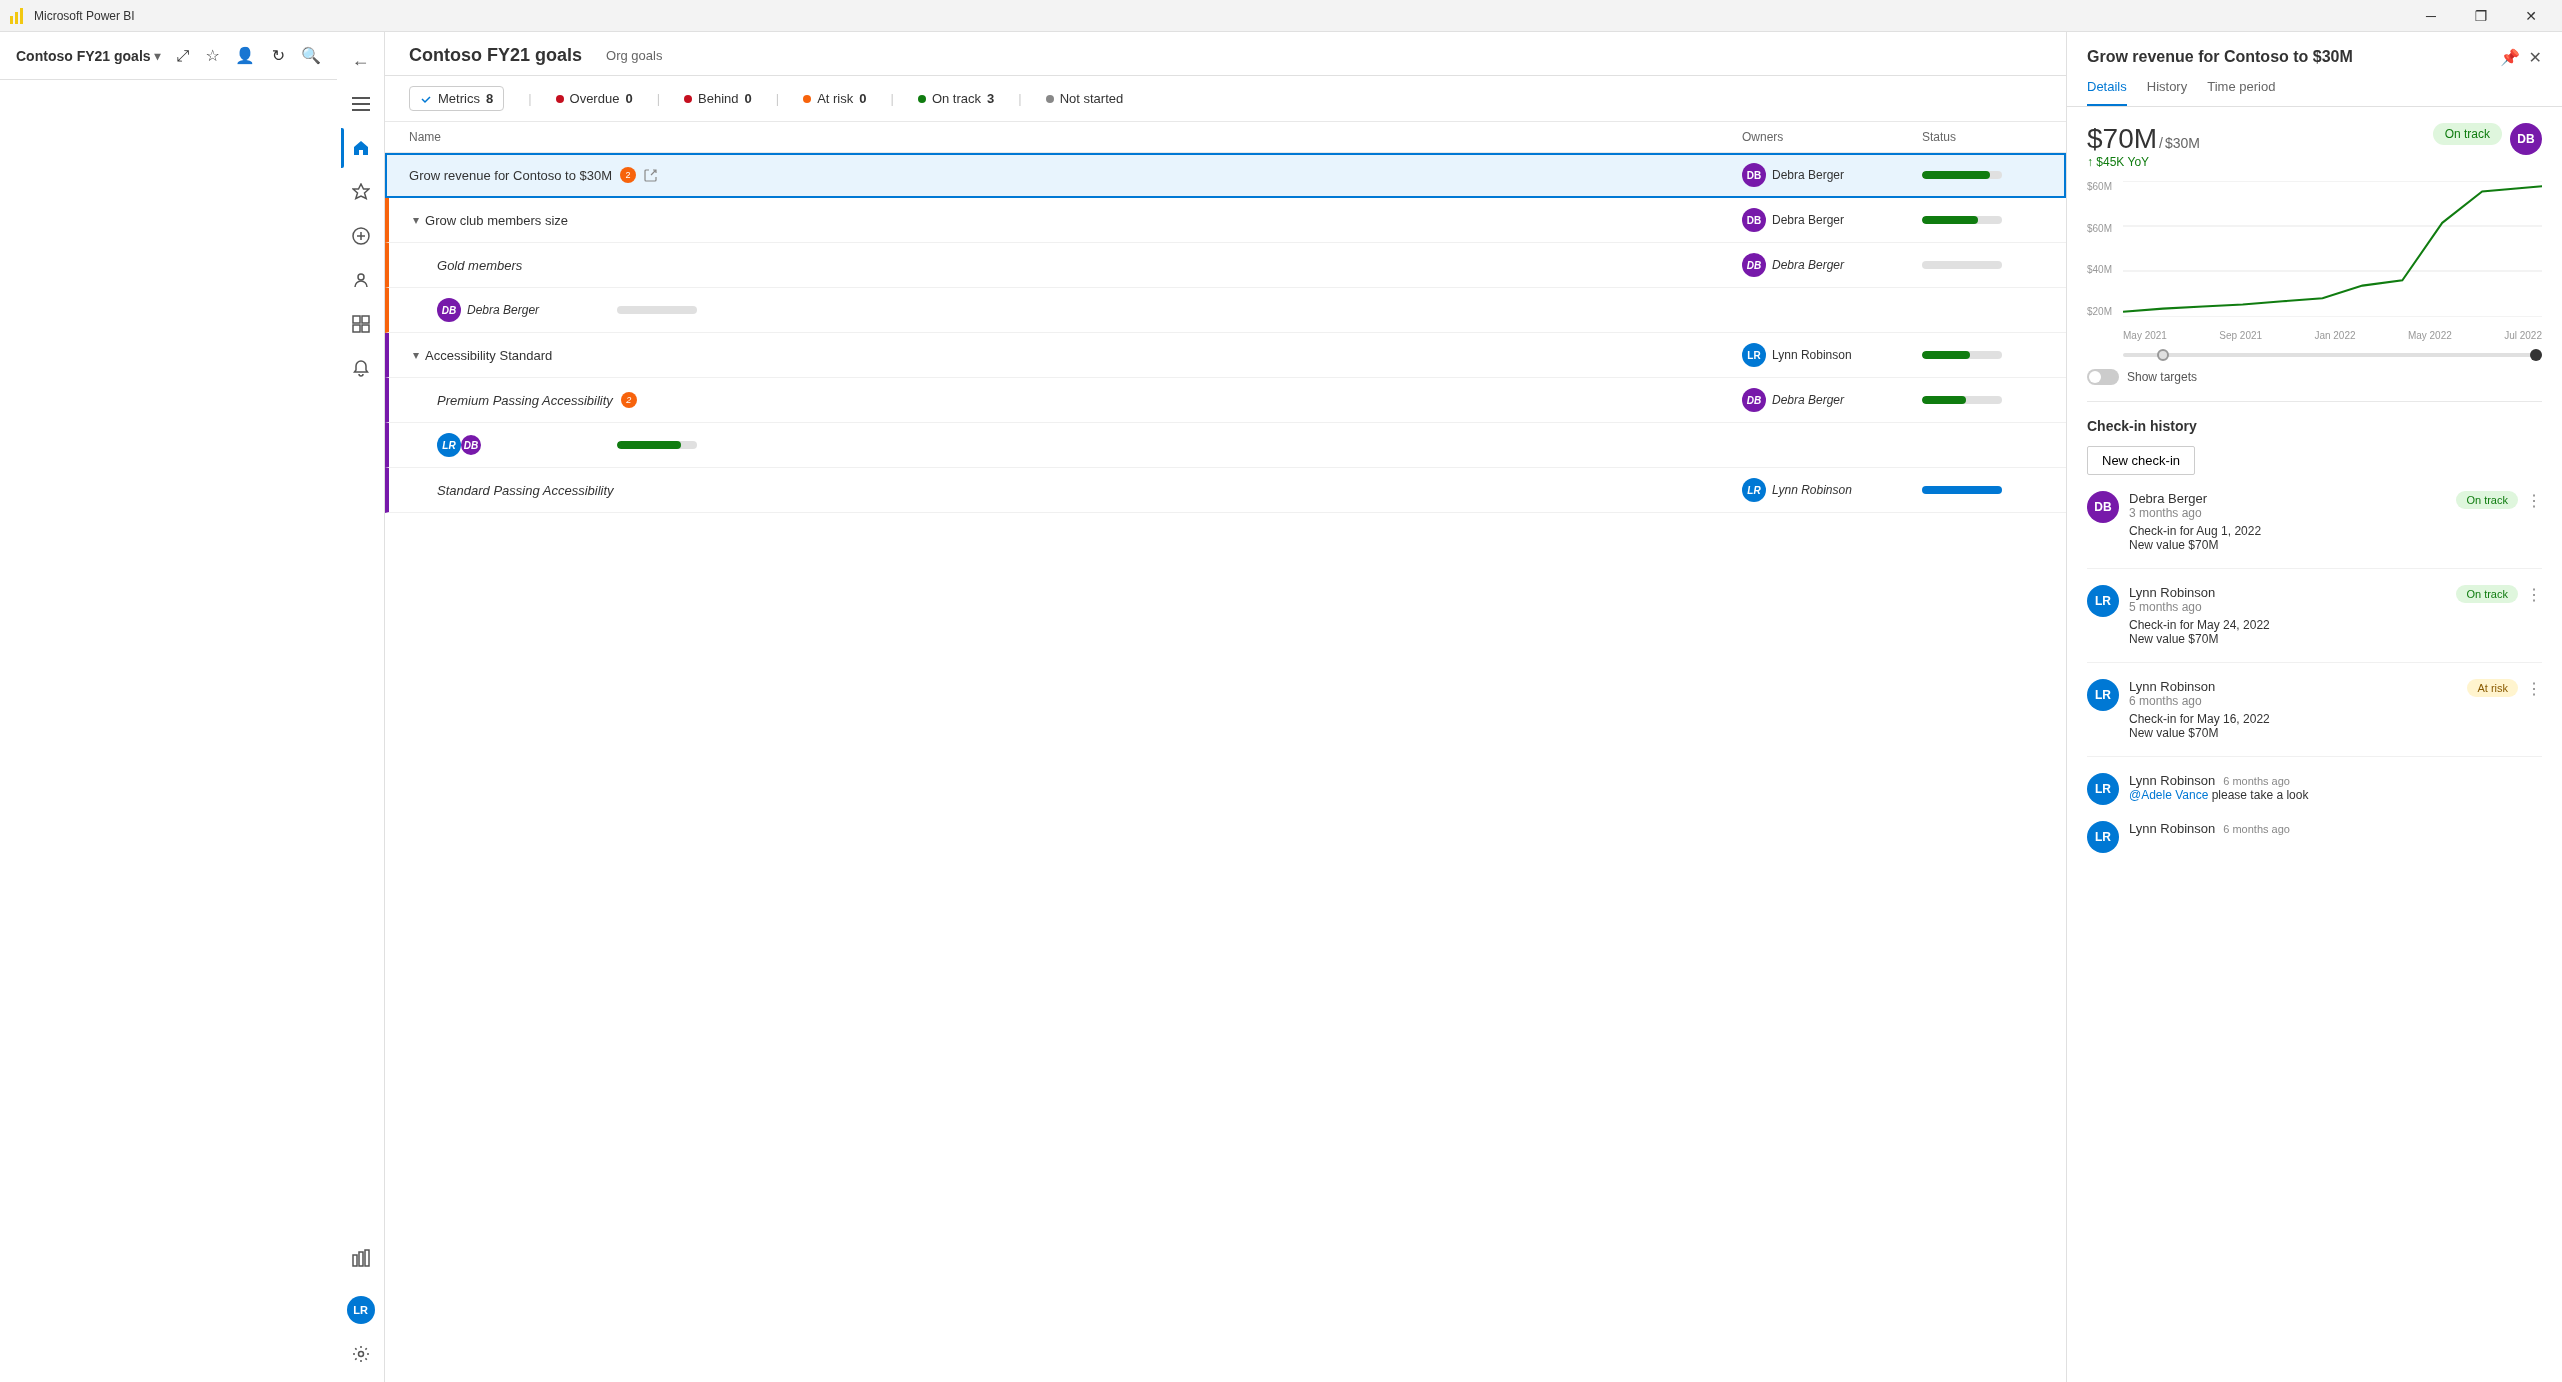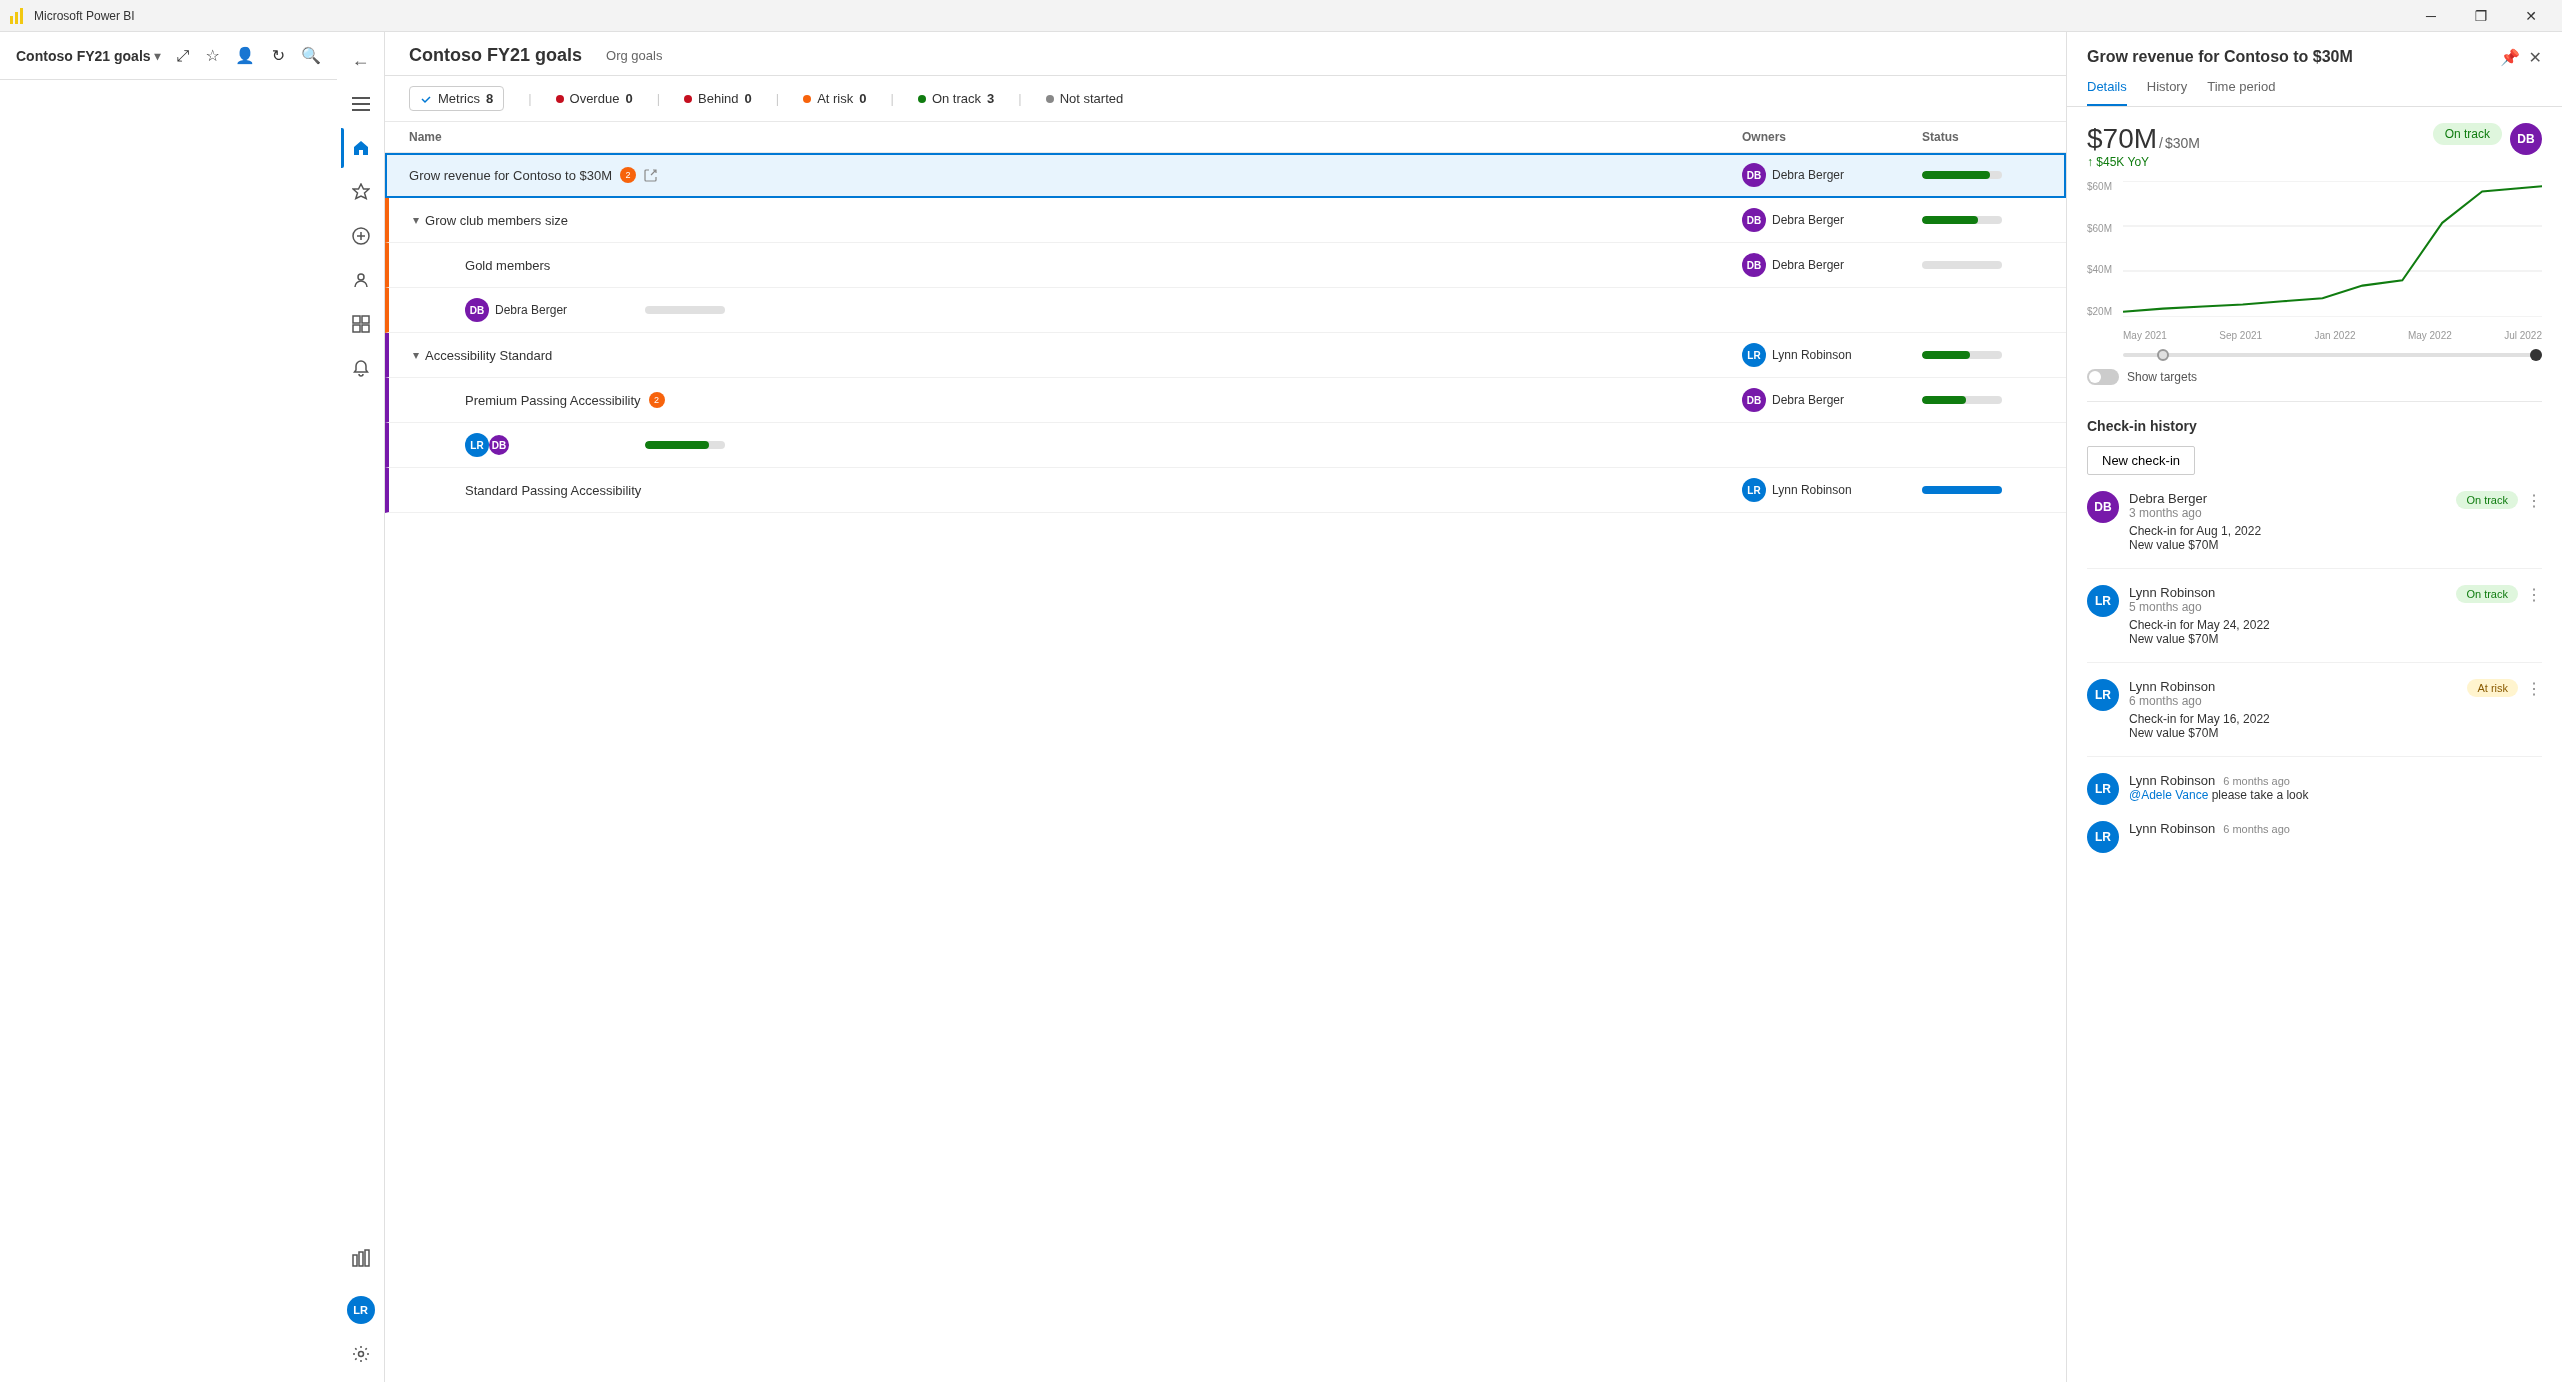--- a/index.html
+++ b/index.html
@@ -120,21 +120,21 @@
       border-radius: 50%;
     }
     .filter-count { font-weight: 600; }
     .filter-separator { color: #ccc; }
 
     
     .table-header {
       display: flex;
       padding: 8px 24px;
       font-size: 12px;
-      font-weight: 700;
+      font-weight: 400;
       color: #666;
       border-bottom: 1px solid #e8e8e8;
       justify-content: center;
     }
     .col-name { flex: 1; }
     .col-owners { width: 180px; text-align: left; }
     .col-status { width: 120px; text-align: left; }
 
     
     .goals-list { flex: 1; overflow-y: auto; }
@@ -164,21 +164,21 @@
     }
     .category-row-name { flex: 1; font-size: 13px; font-weight: 500; display: flex; align-items: center; gap: 6px; }
     .category-row-owners { width: 180px; display: flex; align-items: center; gap: 6px; }
     .category-row-status { width: 120px; }
 
     
     .border-orange { border-left: 4px solid #f7630c; }
     .border-purple { border-left: 4px solid #7719aa; }
 
     
-    .indent-1 { padding-left: 76px; }
+    .indent-1 { padding-left: 48px; font-style: italic; }
 
     
     .status-badge {
       display: inline-block;
       padding: 3px 10px;
       border-radius: 12px;
       font-size: 11px;
       font-weight: 500;
     }
     .status-on-track { background: #dff6dd; color: #107c10; }

